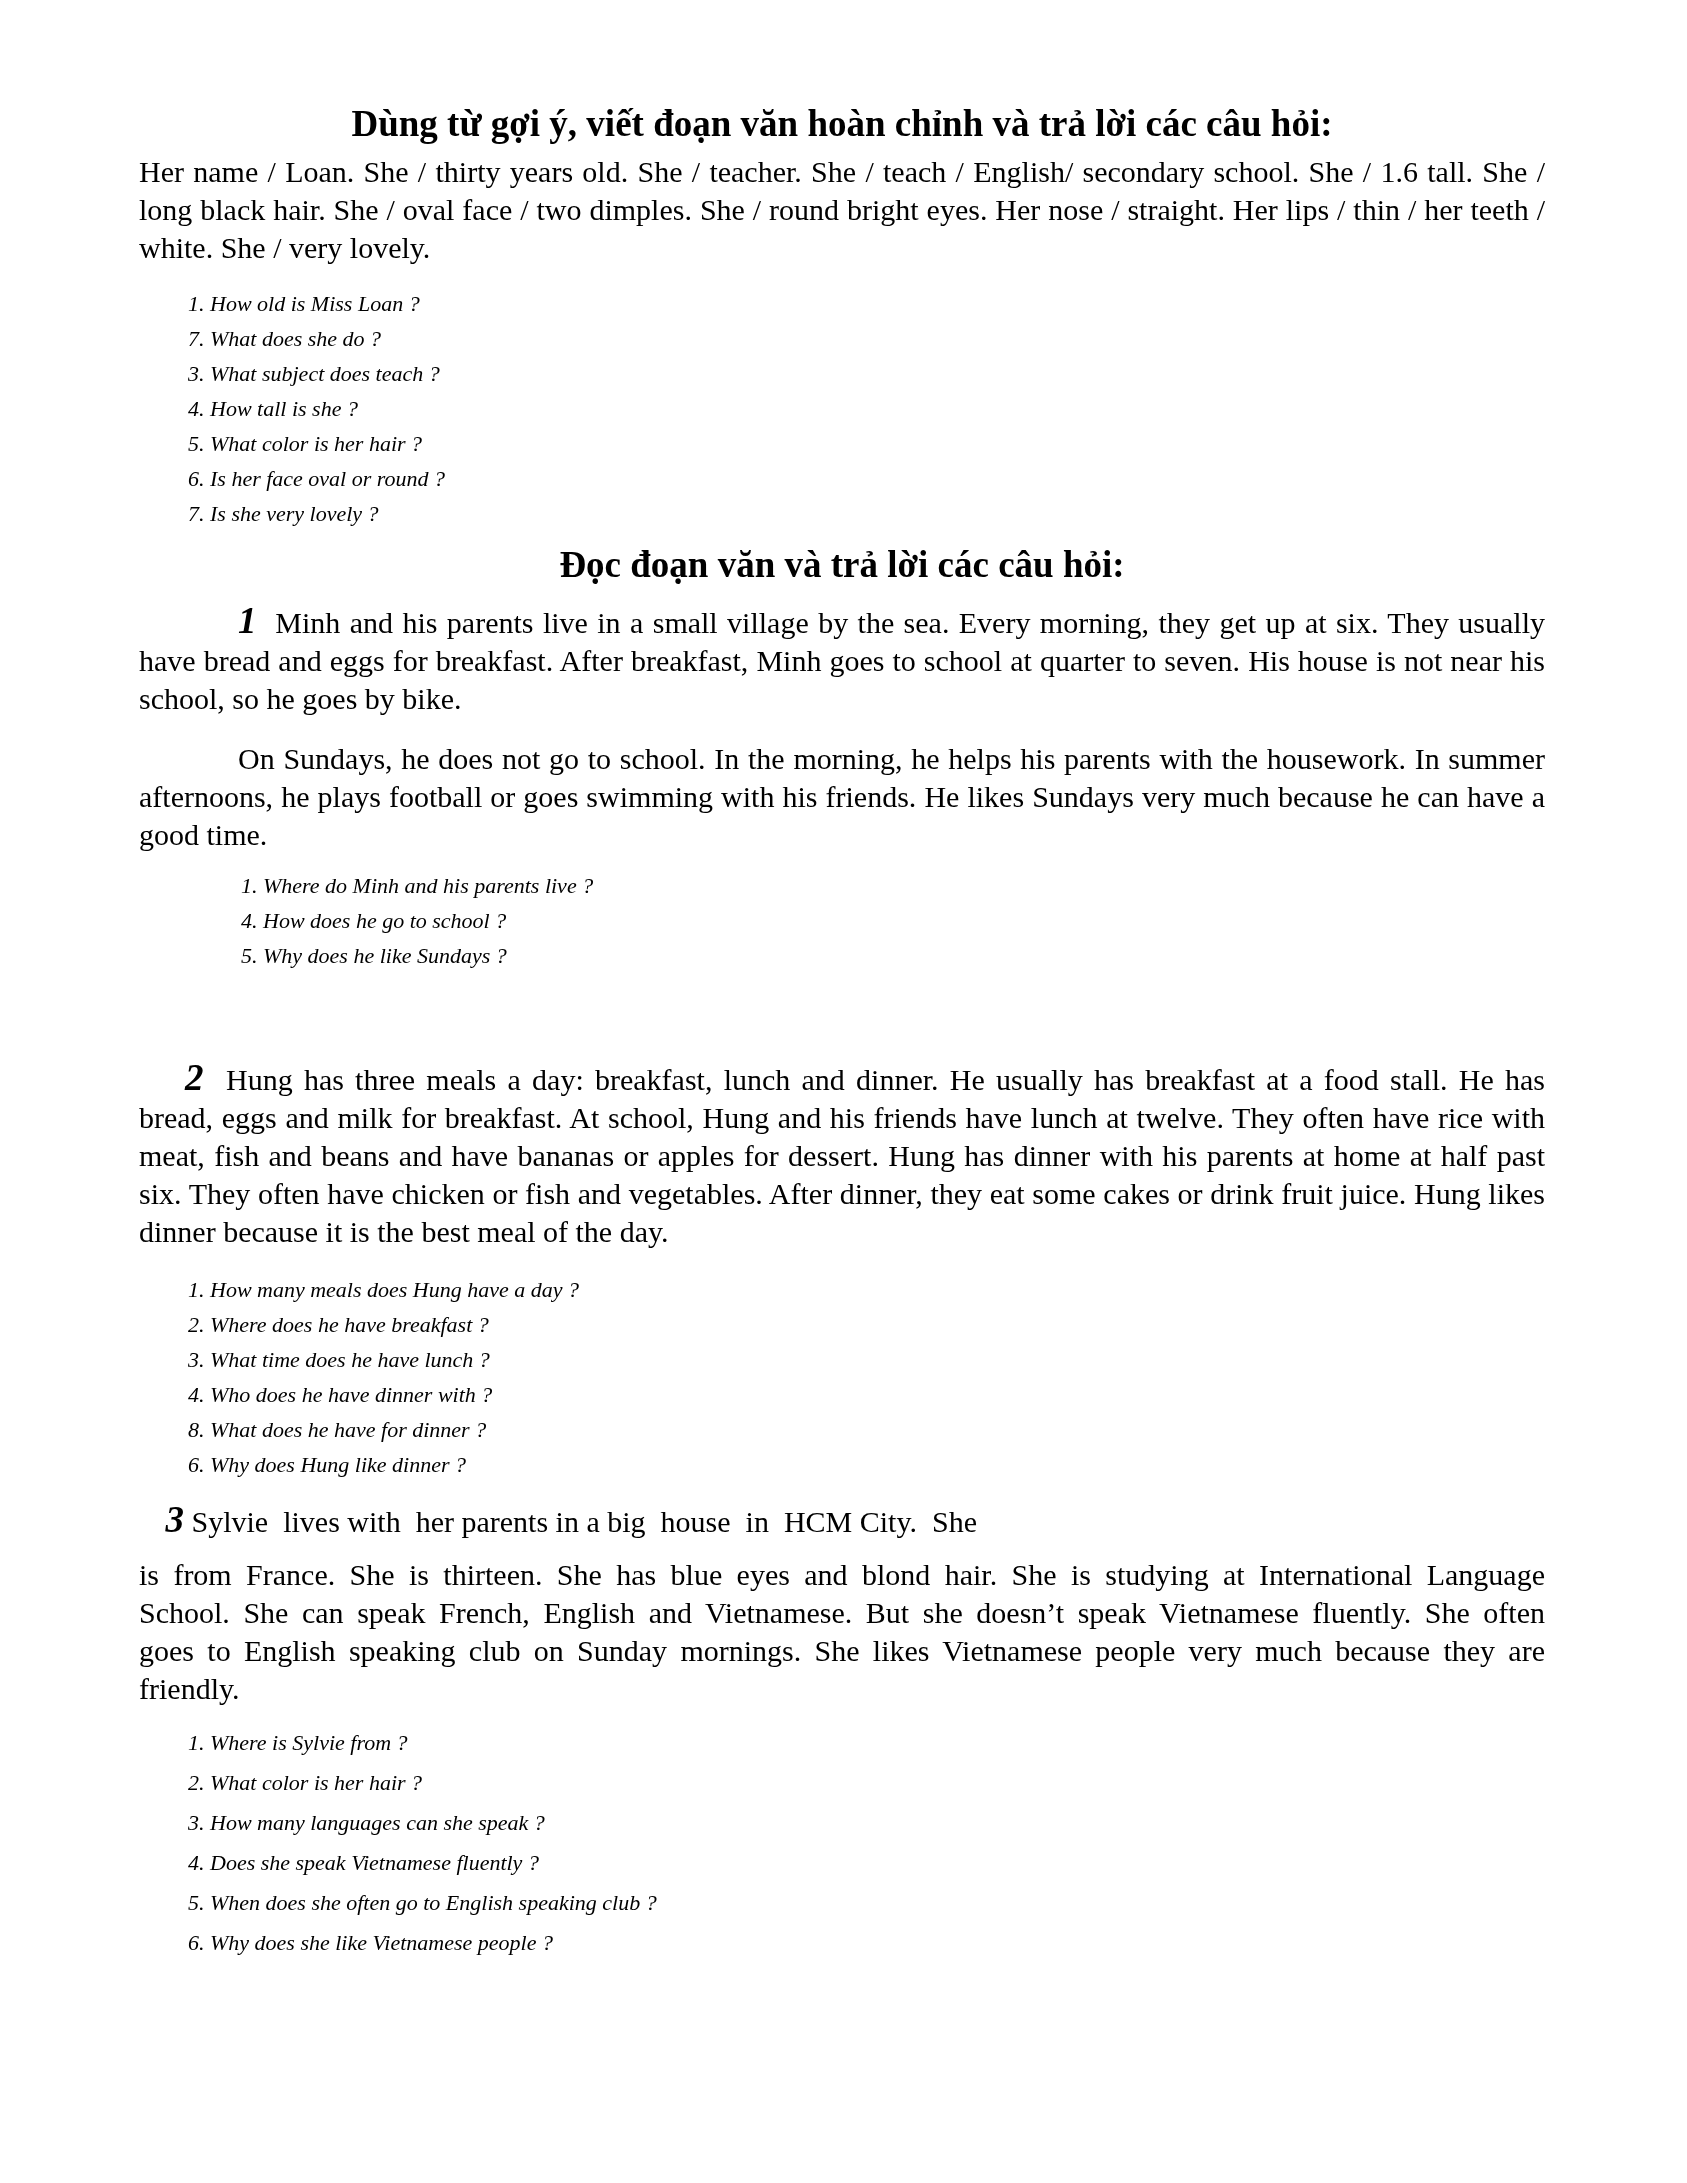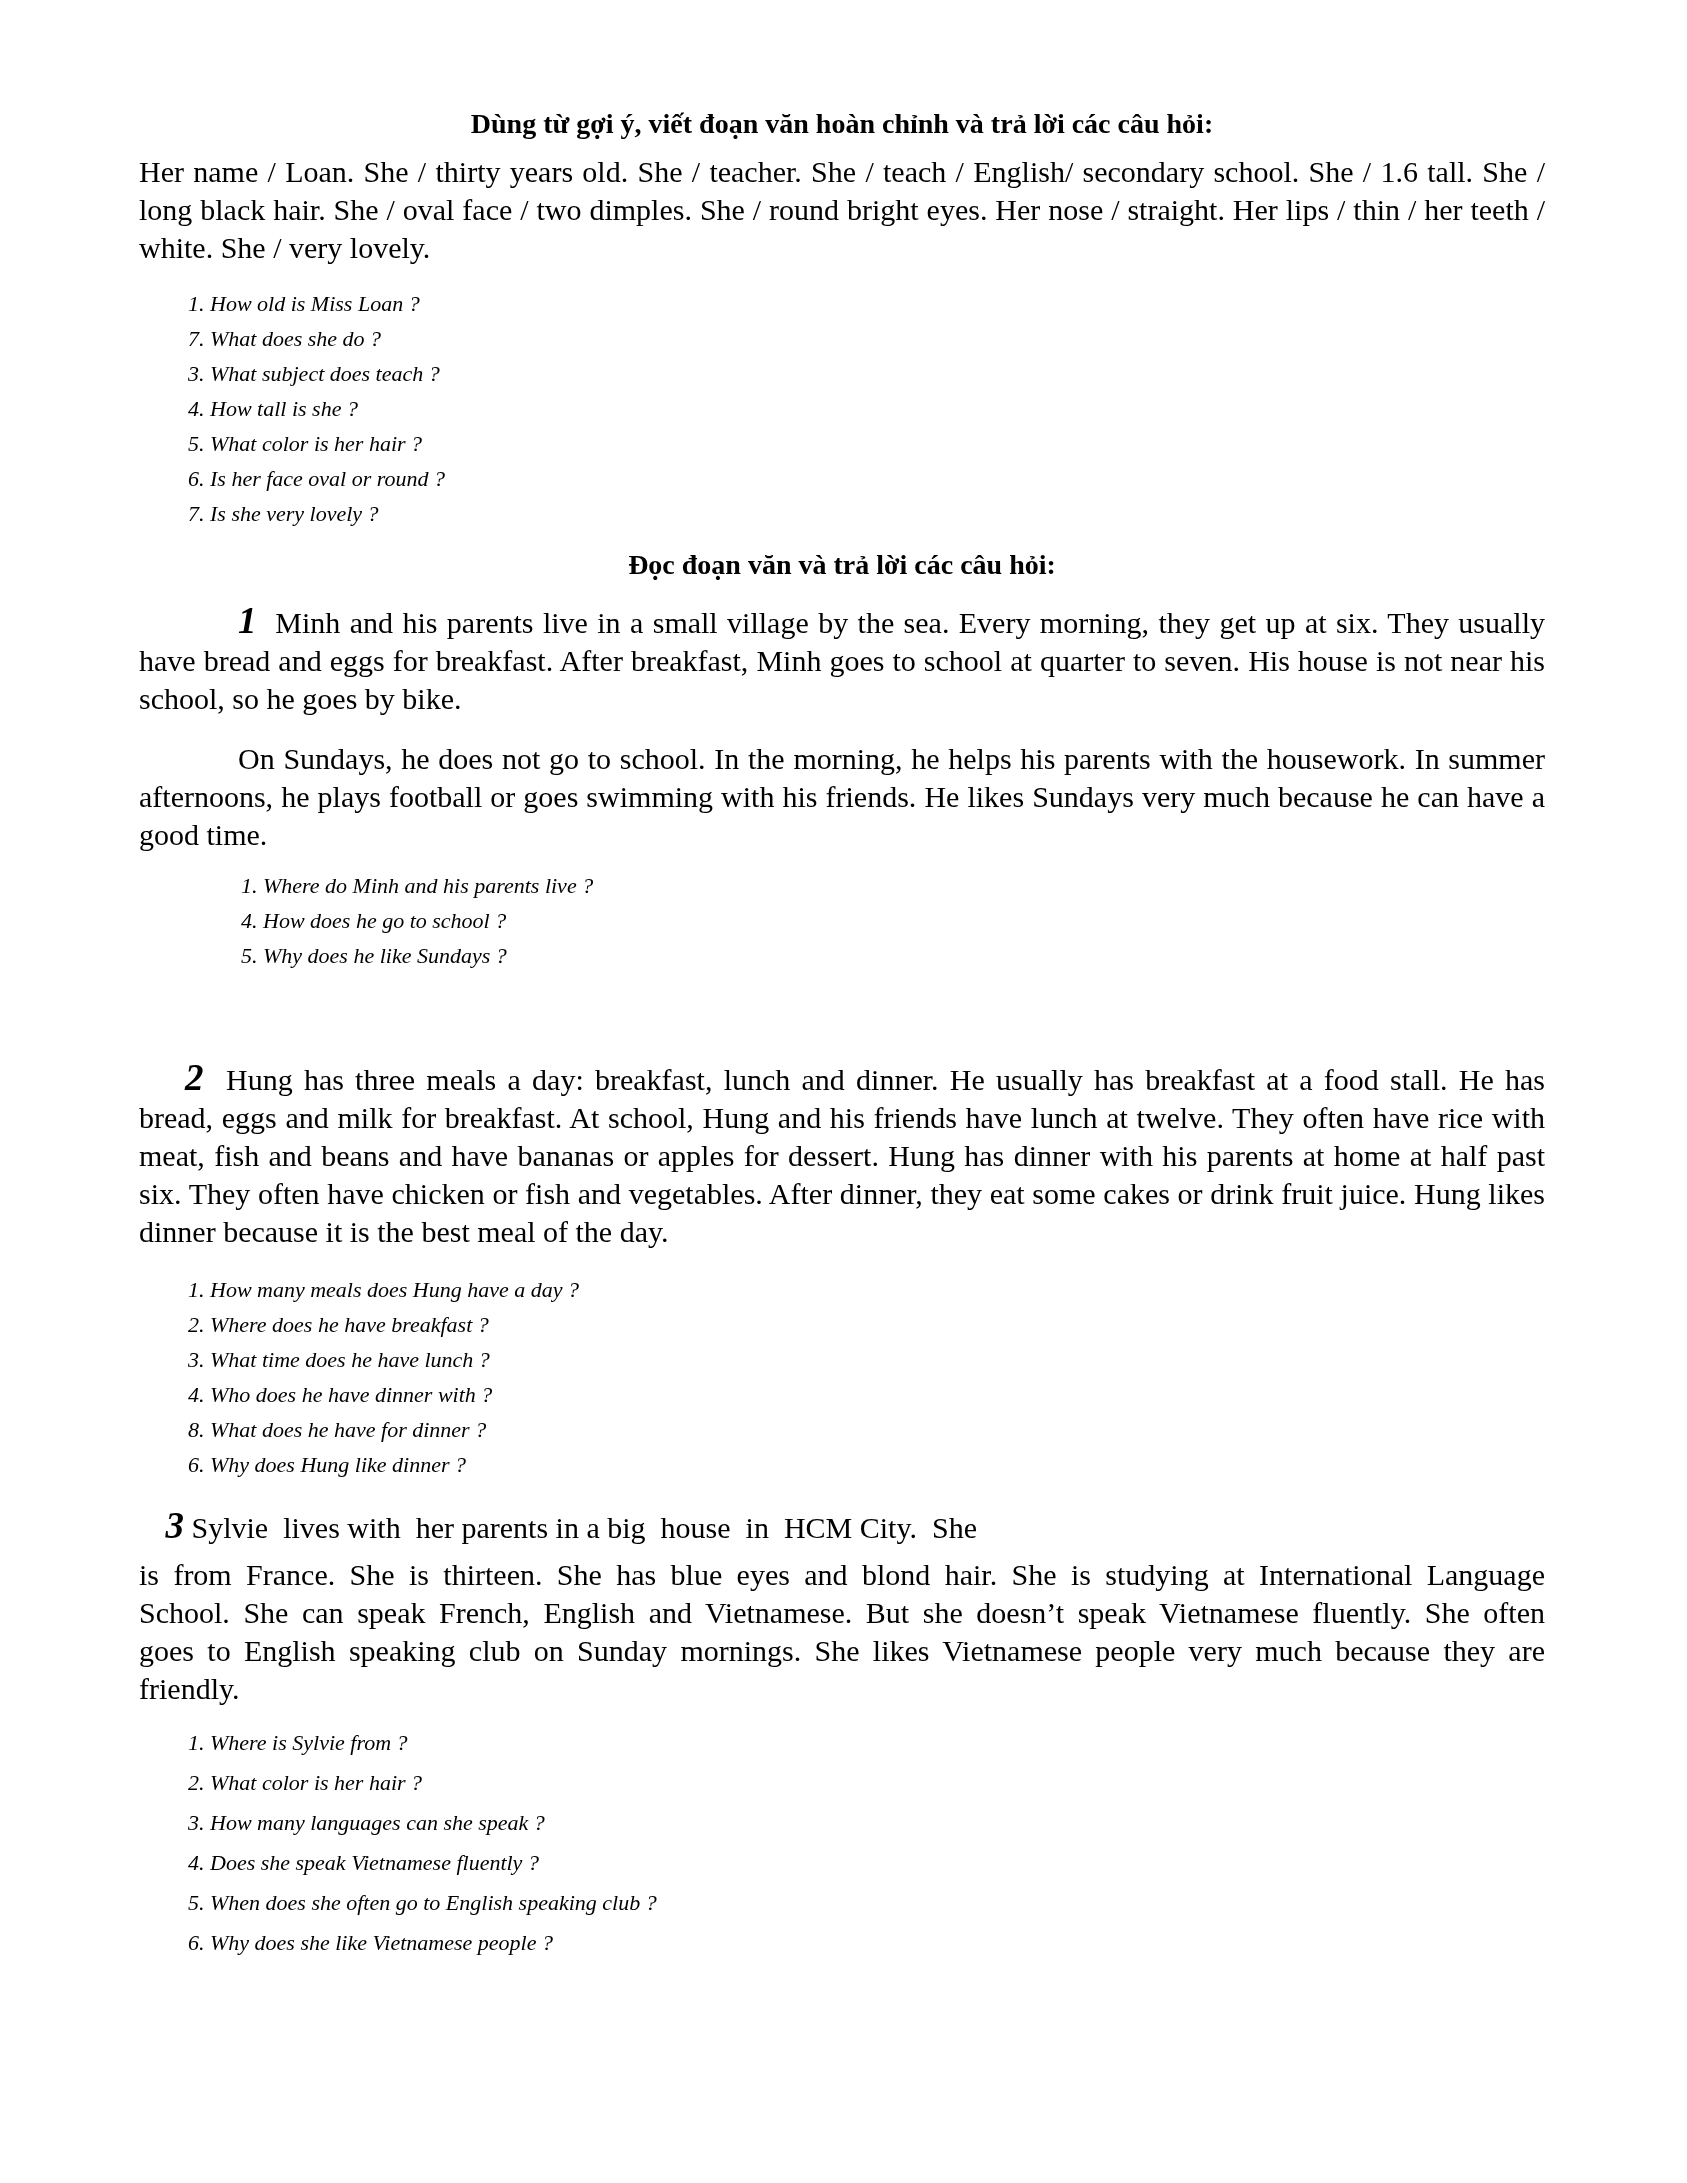--- a/index.html
+++ b/index.html
@@ -1,28 +1,28 @@
 <!DOCTYPE html>
 <html style="font-size:10.6px"><head>
   <meta charset="utf-8">
   <style>
     html, body { margin: 0; padding: 0; background: #ffffff; }
     body { width: 1687px; height: 2183px; position: relative; overflow: hidden;
            font-family: "Liberation Serif", "DejaVu Serif", serif; color: #000000; }
     .page { position: absolute; left: 139px; top: 0; width: 1406px; }
     .heading { position: absolute; left: 0; width: 1406px; text-align: center;
-               font-weight: bold; font-size: 28px; line-height: 37px; }
+               font-weight: bold; font-size: 37px; line-height: 37px; }
     .para { position: absolute; left: 0; width: 1406px; font-size: 30px; line-height: 38px;
             text-align: justify; }
     .para.indent { text-indent: 93px; }
     .qlist { position: absolute; margin: 3px; padding: 0; list-style: none;
              font-style: italic; font-size: 22px; }
     .qlist li { white-space: nowrap; }
     .num { font-weight: bold; font-style: italic; font-size: 37px; }
-    .line-single { position: absolute; left: 0; font-size: 30px; line-height: 54px; white-space: pre; }
+    .line-single { position: absolute; left: 0; font-size: 30px; line-height: 42px; white-space: pre; }
   </style>
 </head>
 <body>
 
 <div class="page">
 
   <div class="heading" style="top:105px;">Dùng từ gợi ý, viết đoạn văn hoàn chỉnh và trả lời các câu hỏi:</div>
 
   <div class="para" style="top:153px;">Her name / Loan. She / thirty years old. She / teacher. She / teach / English/ secondary school. She / 1.6 tall. She / long black hair. She / oval face / two dimples. She / round bright eyes. Her nose / straight. Her lips / thin / her teeth / white.  She / very lovely.</div>
 

